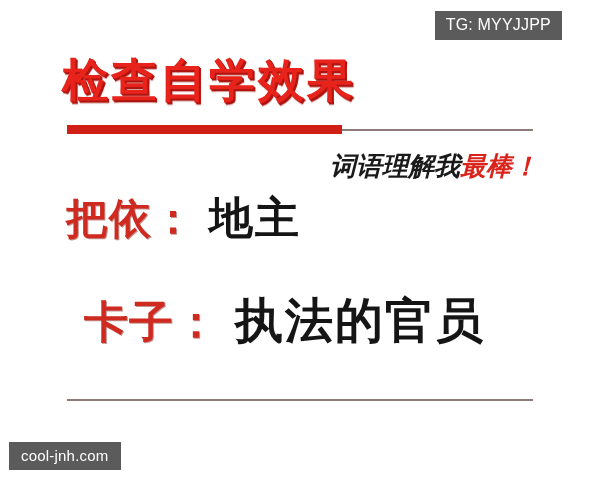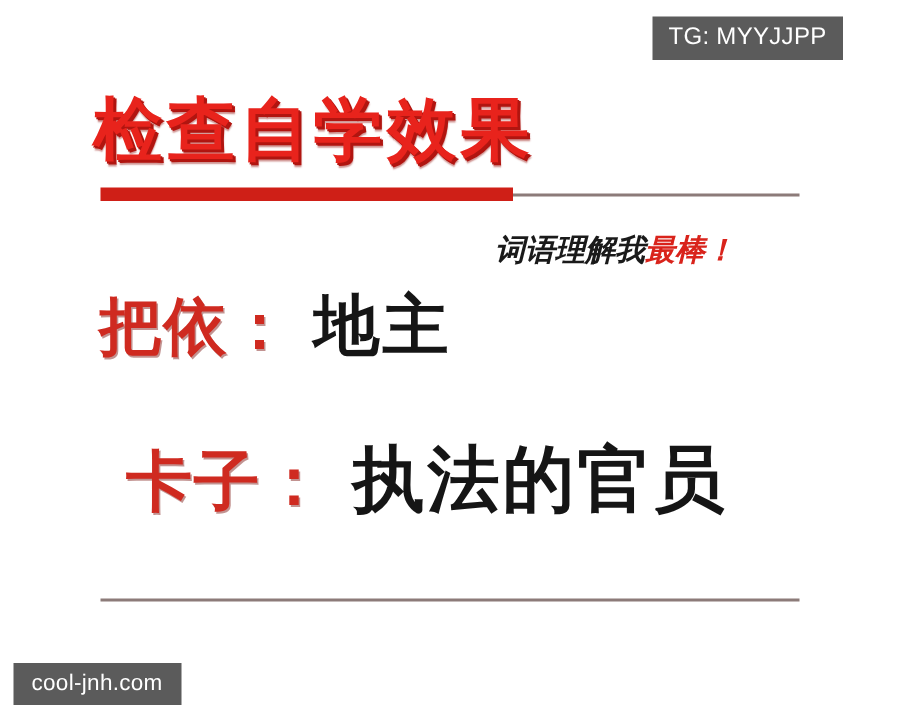--- a/index.html
+++ b/index.html
@@ -41,21 +41,21 @@
     padding: 5px 13px 6px 12px;
     font-size: 15px;
     line-height: 17px;
     text-align: right;
   }
 
   
   #title {
     position: absolute;
     left: 62px;
-    top: 58px;
+    top: 52px;
     font-family: "DejaVu Sans", "Liberation Sans", sans-serif;
     font-size: 46px;
     font-weight: bold;
     line-height: 56px;
     color: #e8231c;
     letter-spacing: 3px;
     white-space: nowrap;
     text-shadow:
       1px 1px 0 #b11510,
       2px 2px 0 #b11510,
@@ -86,21 +86,21 @@
     height: 2px;
     background: #8c7b79;
   }
 
   
   #subtitle {
     position: absolute;
     left: 330px;
     top: 152px;
     font-family: "DejaVu Sans", "Liberation Sans", sans-serif;
-    font-size: 20px;
+    font-size: 26px;
     font-weight: bold;
     font-style: italic;
     line-height: 28px;
     color: #1a1a1a;
     letter-spacing: 0px;
     white-space: nowrap;
   }
   #subtitle .accent {
     color: #d9231b;
   }

